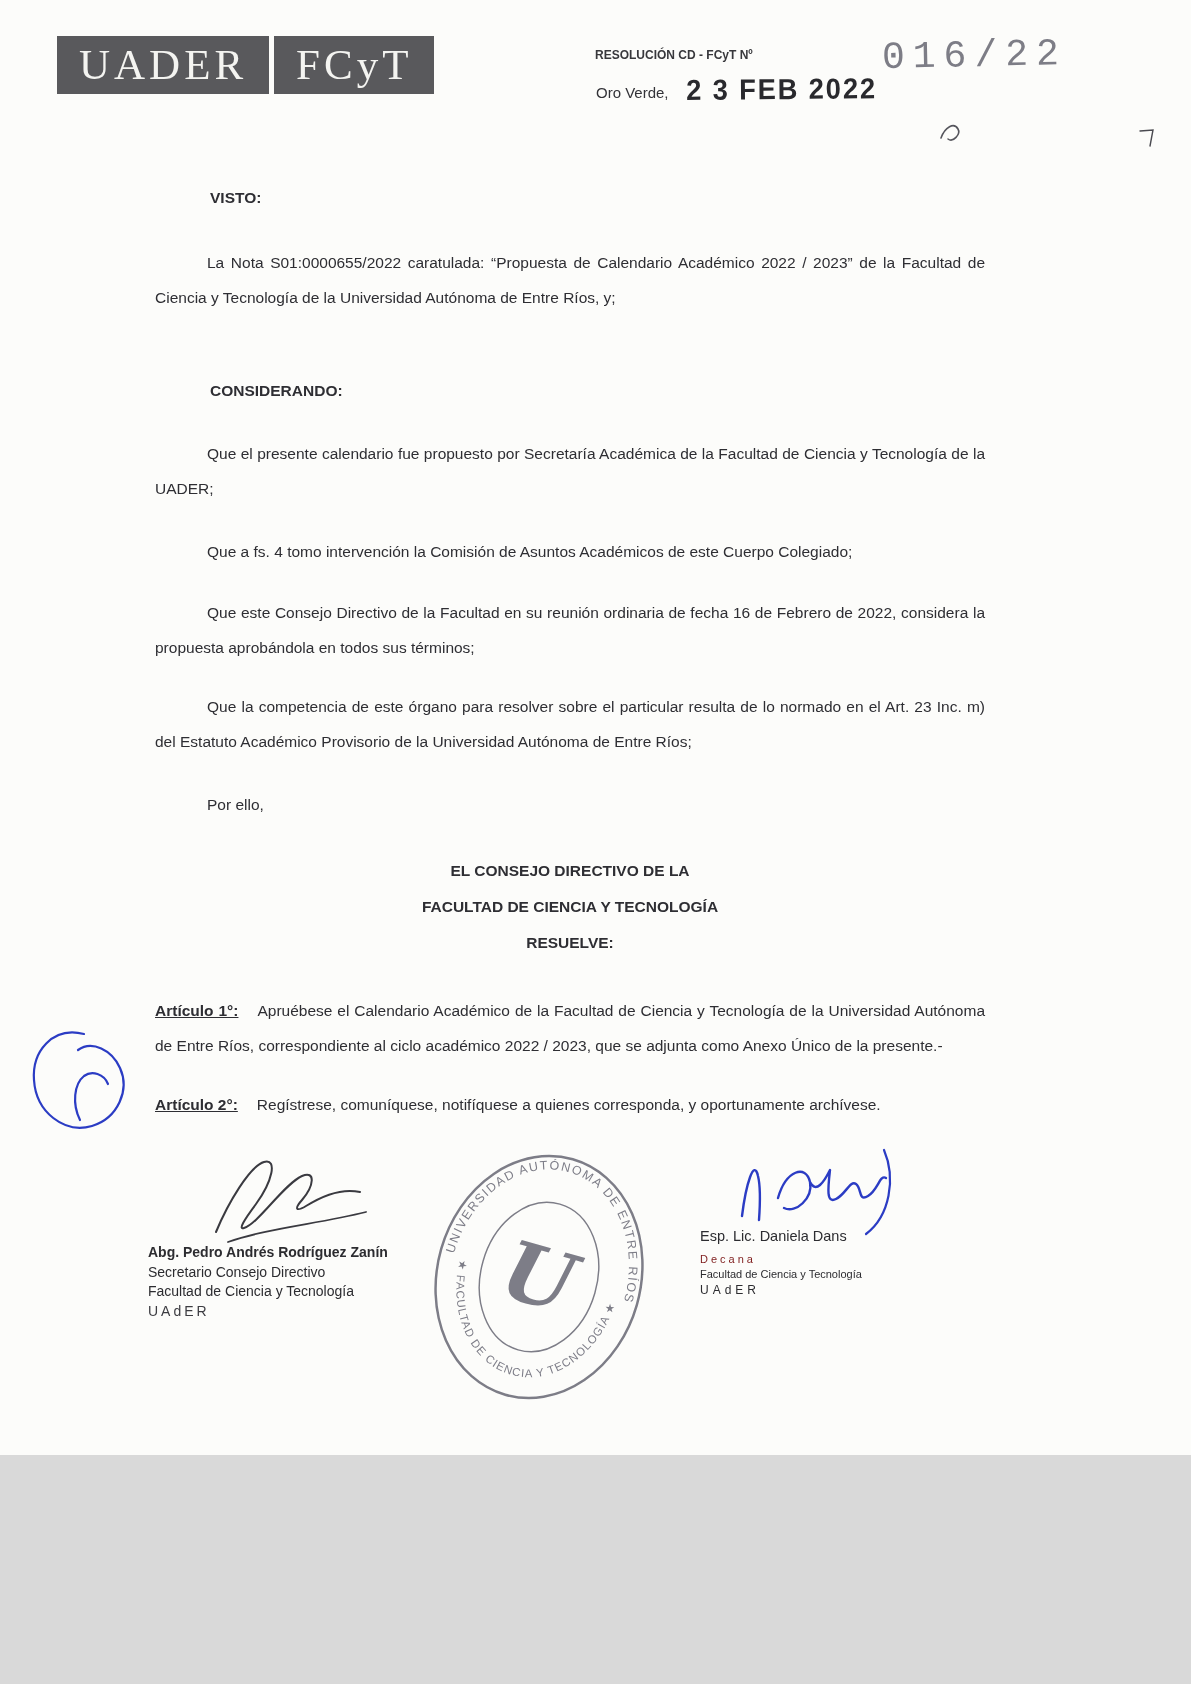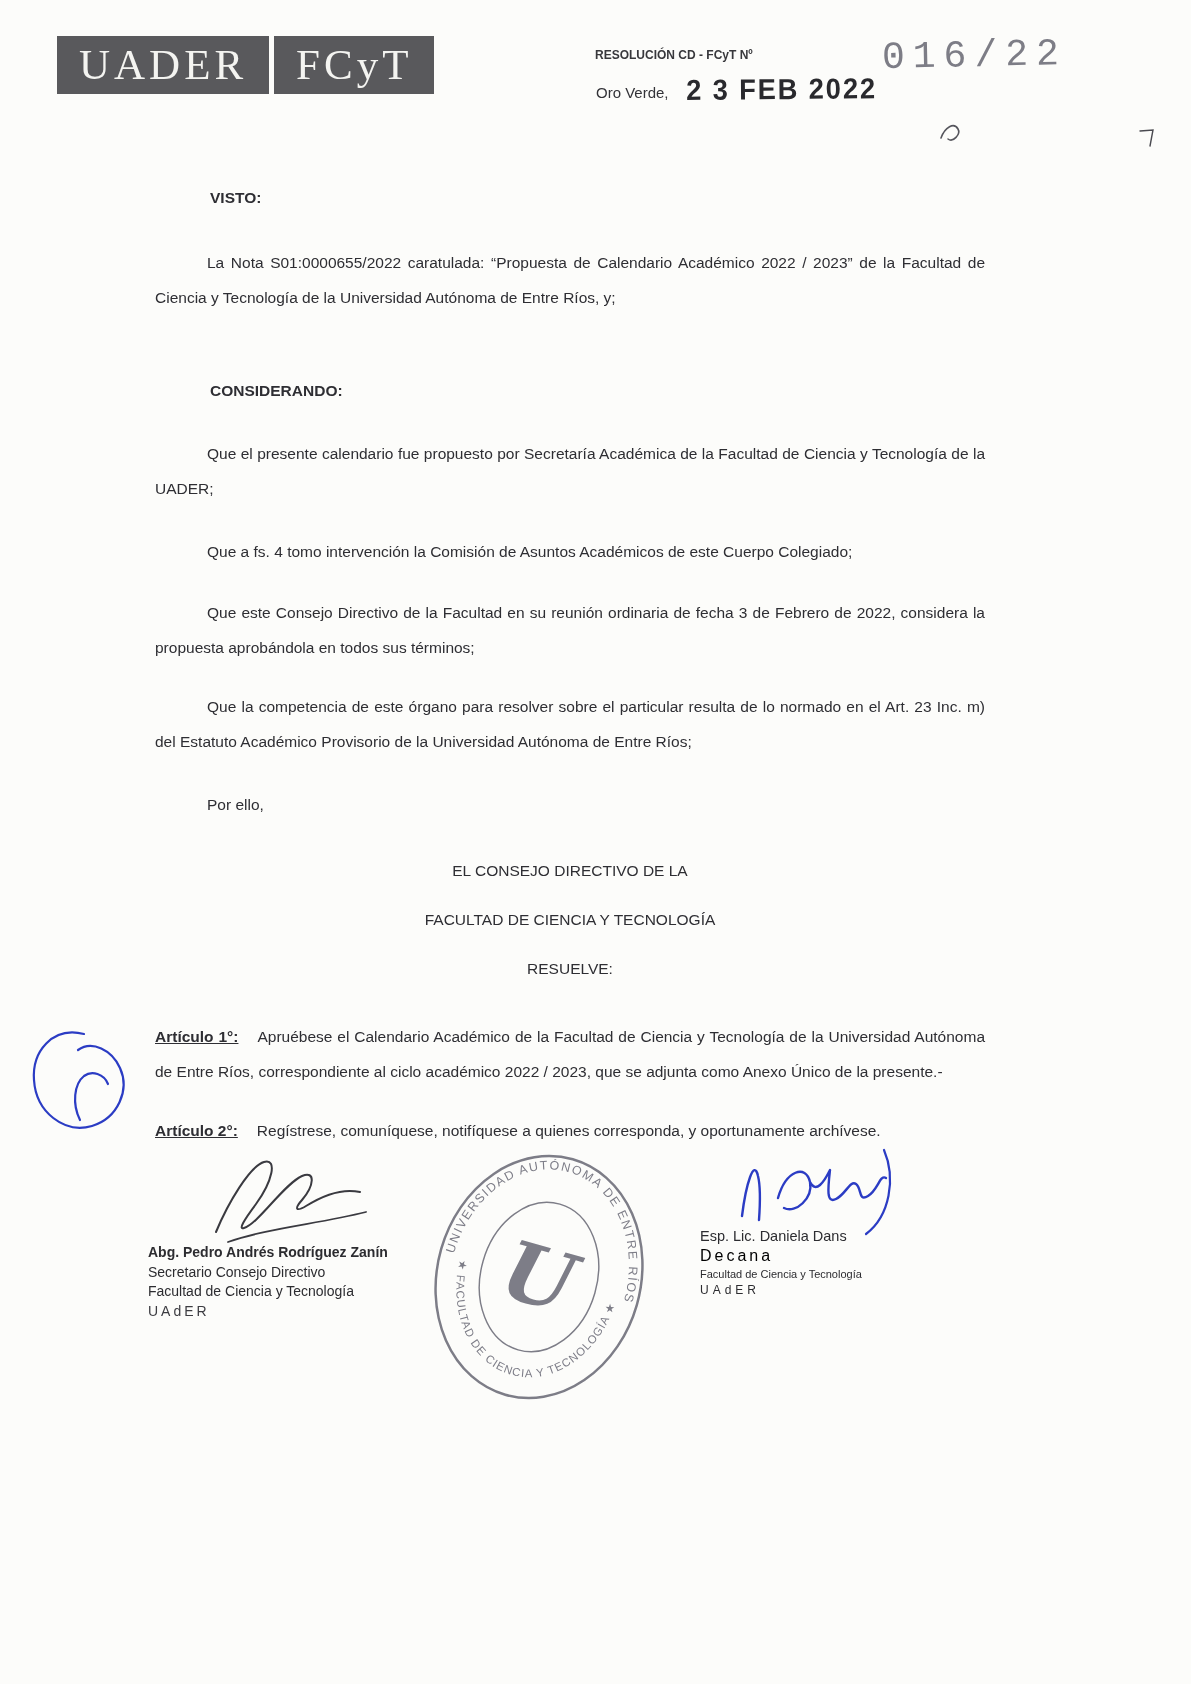--- a/index.html
+++ b/index.html
@@ -1,21 +1,21 @@
 <!DOCTYPE html>
 <html><head>
 <meta charset="utf-8">
 <style>
   * { box-sizing: border-box; }
   html, body { margin: 0; padding: 0; }
   body { background: #d9d9d9; font-family: "Liberation Sans", "DejaVu Sans", sans-serif; }
 
   .page {
     position: relative;
-    width: 1191px; height: 1684px;
+    width: 1191px; height: 1455px;
     margin: 0 auto;
     background: #fcfcfa;
     overflow: hidden;
     color: #2e2e33;
   }
 
   
   .logo { position: absolute; left: 57px; top: 36px; display: flex; }
   .logo-box {
     background: #59595c; color: #f4f4f1;
@@ -55,34 +55,34 @@
   .body-par { text-align: justify; text-indent: 52px; }
   .mt24 { margin-top: 24px !important; }
   .mt26 { margin-top: 26px !important; }
   .mt28 { margin-top: 28px !important; }
   .mt30 { margin-top: 30px !important; }
   .mt34 { margin-top: 34px !important; }
   .mt60 { margin-top: 58px !important; }
   .por-ello { text-indent: 52px; }
 
   .center-block { margin-top: 32px; }
-  .center-block p { text-align: center; font-weight: 400; line-height: 33px; margin: 16px; }
+  .center-block p { text-align: center; font-weight: 700; line-height: 33px; margin: 3px; }
 
   .article { text-align: justify; }
   .art-label { font-weight: 700; text-decoration: underline; margin-right: 19px; white-space: nowrap; }
 
   
   .sig-text { position: absolute; color: #2c2c30; }
   .sig-left  { left: 148px; top: 1243px; width: 300px; font-size: 14px; line-height: 19.5px; }
   .sig-left .name { font-weight: 700; }
   .sig-left .uni  { letter-spacing: 3px; color: #3c3c41; }
 
   .sig-right { left: 700px; top: 1228px; width: 258px; }
   .sig-right .name { font-size: 14.5px; }
-  .sig-right .role { font-size: 16px; letter-spacing: 3px; color: #000000; margin-top: 3px; }
+  .sig-right .role { font-size: 11px; letter-spacing: 3px; color: #7f1d1d; margin-top: 9px; }
   .sig-right .org  { font-size: 11px; margin-top: 3px; }
   .sig-right .uni  { font-size: 12px; letter-spacing: 4px; margin-top: 3px; }
 
   .sig-scribble { position: absolute; }
   .sig-scribble path { fill: none; stroke-linecap: round; stroke-linejoin: round; }
 
   .stamp {
     position: absolute; left: 430px; top: 1146px;
     width: 218px; height: 262px;
     transform: rotate(16deg); opacity: 0.88;
@@ -111,21 +111,21 @@
     <path d="M2 5 L15 4 L12 20" stroke="#4a4a50" stroke-width="1.4"></path>
   </svg>
 
   <div class="doc">
     <p class="heading">VISTO:</p>
     <p class="body-par mt30">La Nota S01:0000655/2022 caratulada: “Propuesta de Calendario Académico 2022 / 2023” de la Facultad de Ciencia y Tecnología de la Universidad Autónoma de Entre Ríos, y;</p>
 
     <p class="heading mt60">CONSIDERANDO:</p>
     <p class="body-par mt28">Que el presente calendario fue propuesto por Secretaría Académica de la Facultad de Ciencia y Tecnología de la UADER;</p>
     <p class="body-par mt28">Que a fs. 4 tomo intervención la Comisión de Asuntos Académicos de este Cuerpo Colegiado;</p>
-    <p class="body-par mt26">Que este Consejo Directivo de la Facultad en su reunión ordinaria de fecha 3 de Febrero de 2022, considera la propuesta aprobándola en todos sus términos;</p>
+    <p class="body-par mt26">Que este Consejo Directivo de la Facultad en su reunión ordinaria de fecha 16 de Febrero de 2022, considera la propuesta aprobándola en todos sus términos;</p>
     <p class="body-par mt24">Que la competencia de este órgano para resolver sobre el particular resulta de lo normado en el Art. 23 Inc. m) del Estatuto Académico Provisorio de la Universidad Autónoma de Entre Ríos;</p>
 
     <p class="por-ello mt28">Por ello,</p>
 
     <div class="center-block">
       <p>EL CONSEJO DIRECTIVO DE LA</p>
       <p>FACULTAD DE CIENCIA Y TECNOLOGÍA</p>
       <p>RESUELVE:</p>
     </div>
 

